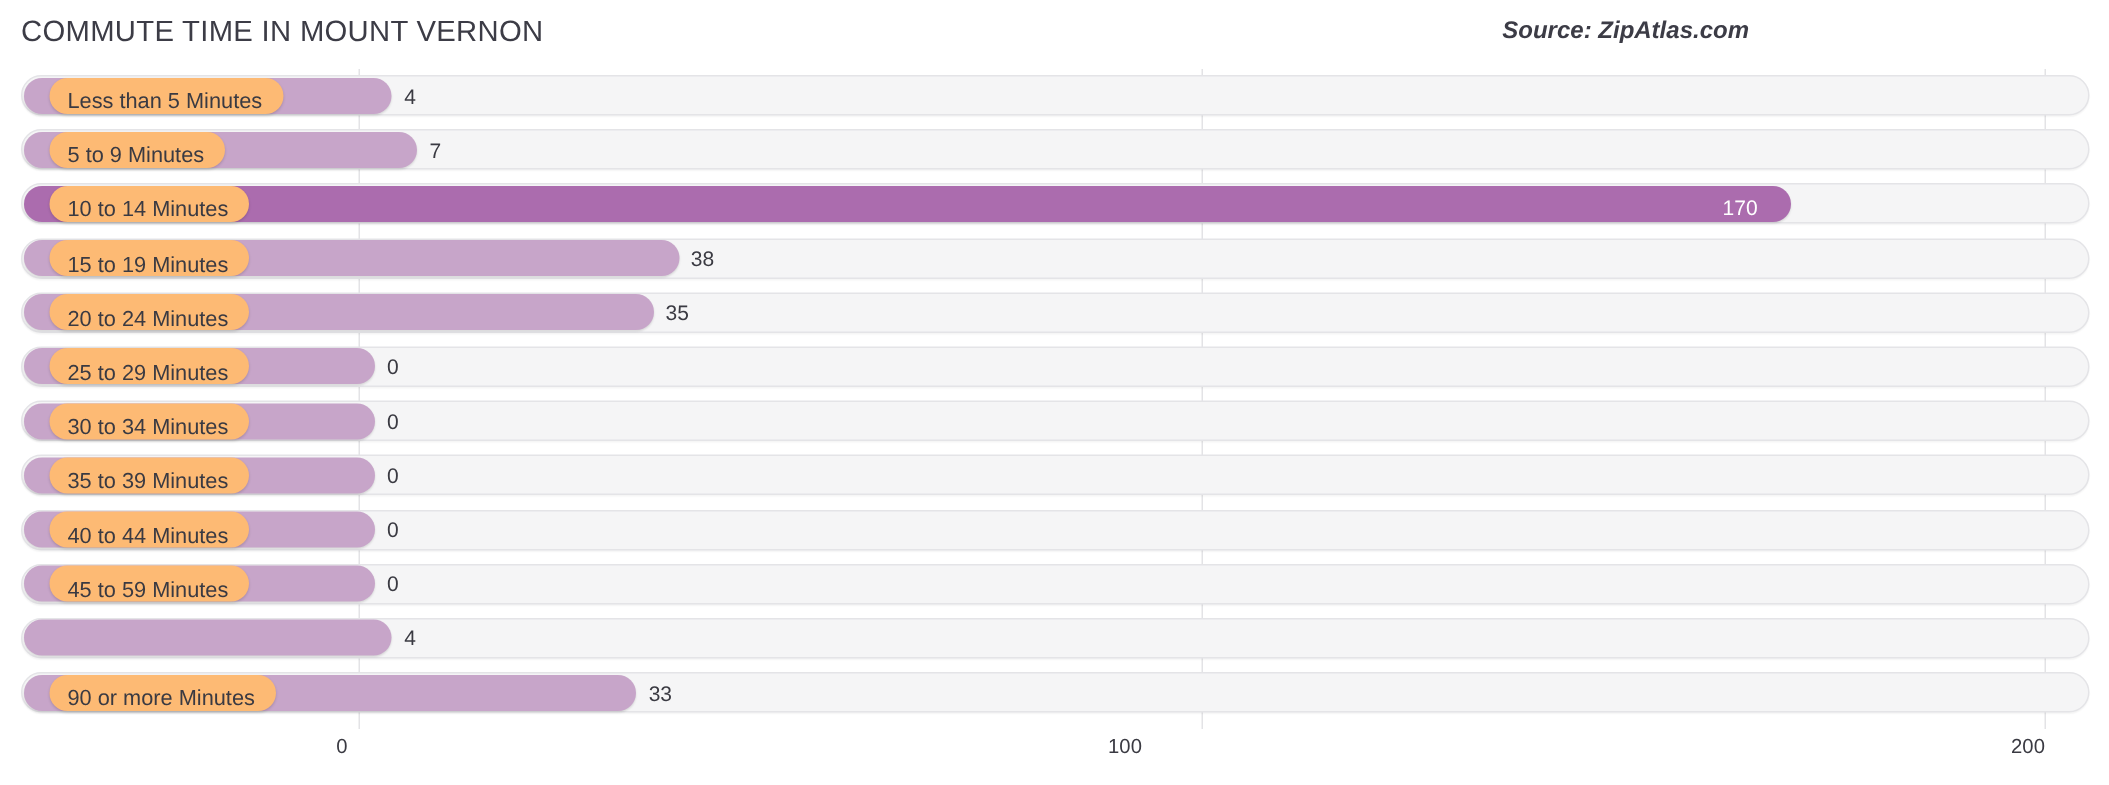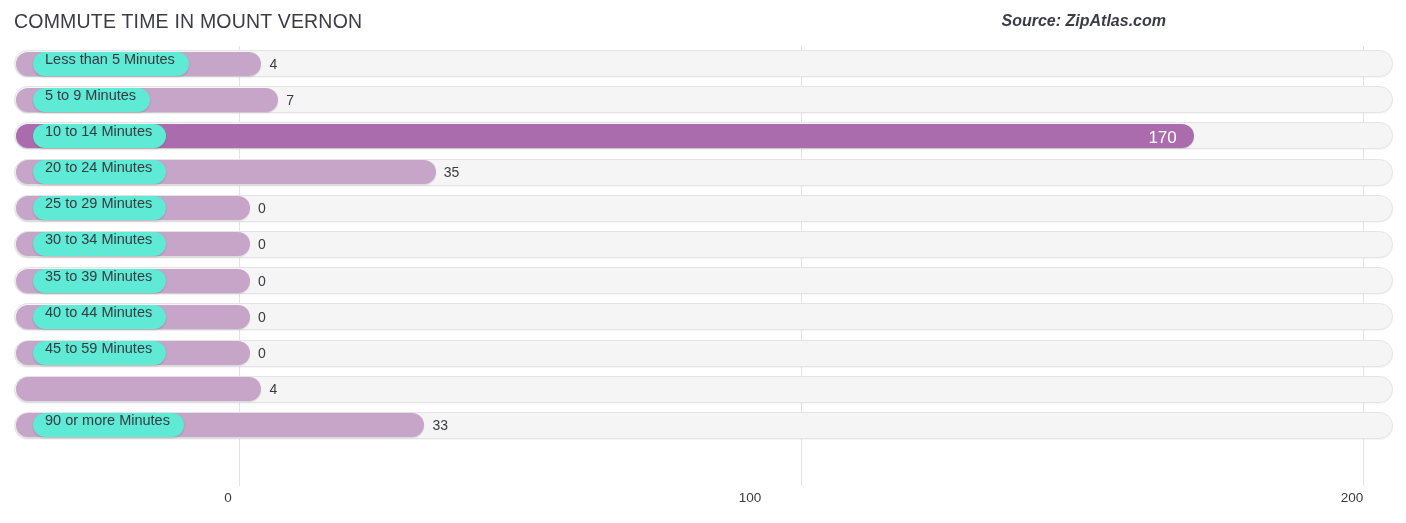--- a/index.html
+++ b/index.html
@@ -108,24 +108,24 @@
   }
   .bar.highlight {
     background: #ab6cae;
   }
 
   .bar-label-pill {
     position: absolute;
     left: 33px;
     top: 5.5px;
     height: 24px;
-    background: #5eead4;
+    background: #fdba74;
     border-radius: 12px;
     display: flex;
-    align-items: flex-start;
+    align-items: flex-end;
     padding: 0 14px 0 12px;
     box-sizing: border-box;
     box-shadow: 0 1px 2px rgba(0,0,0,0.16);
     white-space: nowrap;
   }
   .bar-label-pill span {
     font-size: 14.5px;
     color: #3a3a42;
     line-height: 1;
   }
@@ -139,21 +139,21 @@
     font-size: 14px;
     color: #3a3a42;
     white-space: nowrap;
   }
   .value-in {
     position: absolute;
     top: 5.5px;
     height: 28px;
     display: flex;
     align-items: center;
-    font-size: 17px;
+    font-size: 14px;
     color: #ffffff;
     white-space: nowrap;
   }
 
   
   .axis {
     position: absolute;
     left: 0;
     top: 486px;
     width: 1406px;
@@ -204,20 +204,28 @@
         <div class="row">
           <div class="track" style="width: 1379px;"></div>
           <div class="bar highlight" style="width: 1178.4px;"></div>
           <div class="bar-label-pill">
             <span>10 to 14 Minutes</span>
           </div>
           <div class="value-in" style="left: 1148.4px;">170</div>
         </div>
         <div class="row">
           <div class="track" style="width: 1379px;"></div>
+          <div class="bar" style="width: 436.56px;"></div>
+          <div class="bar-label-pill">
+            <span>15 to 19 Minutes</span>
+          </div>
+          <div class="value-out" style="left: 460.56px;">38</div>
+        </div>
+        <div class="row">
+          <div class="track" style="width: 1379px;"></div>
           <div class="bar" style="width: 419.7px;"></div>
           <div class="bar-label-pill">
             <span>20 to 24 Minutes</span>
           </div>
           <div class="value-out" style="left: 443.7px;">35</div>
         </div>
         <div class="row">
           <div class="track" style="width: 1379px;"></div>
           <div class="bar" style="width: 234px;"></div>
           <div class="bar-label-pill">

